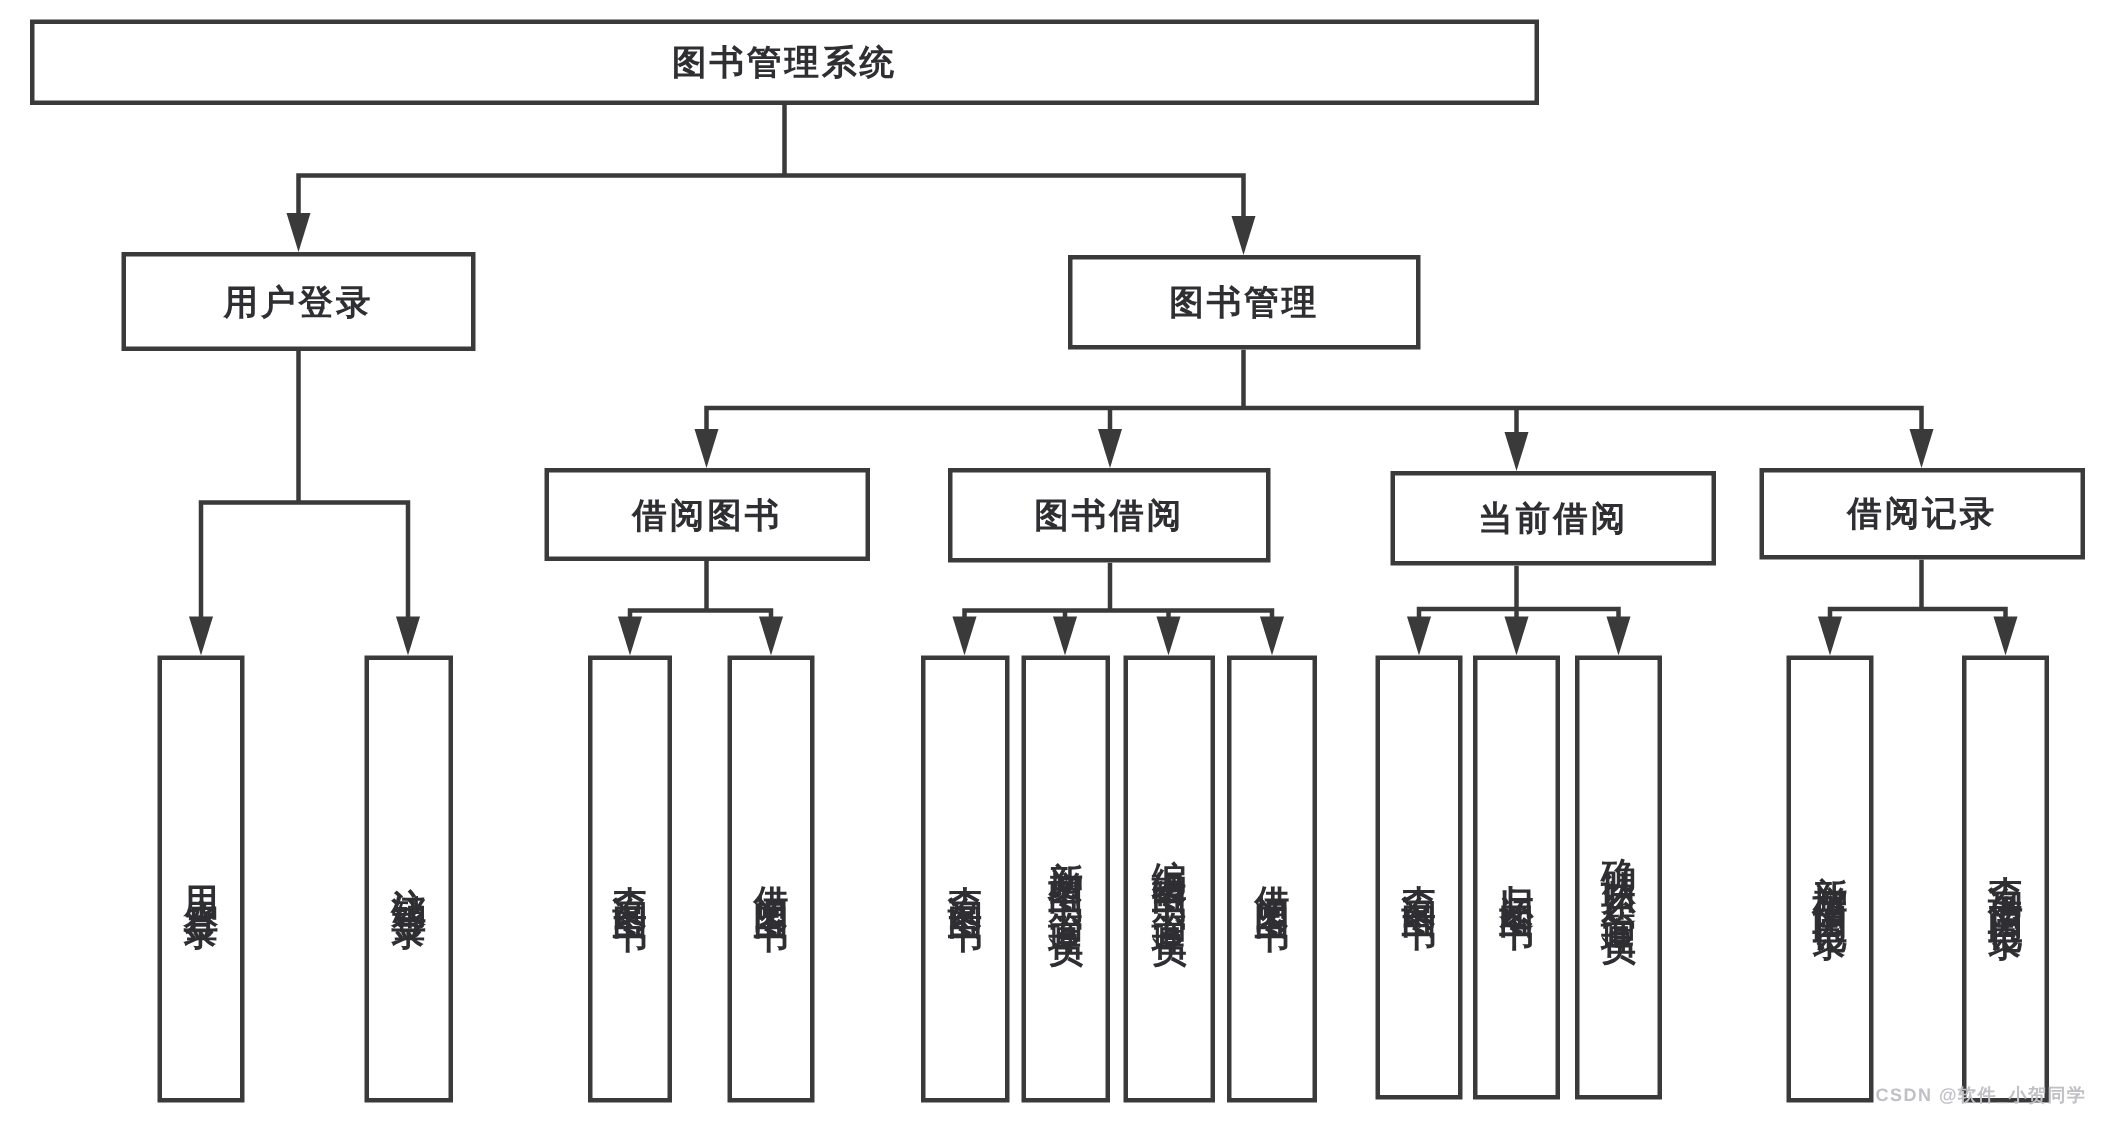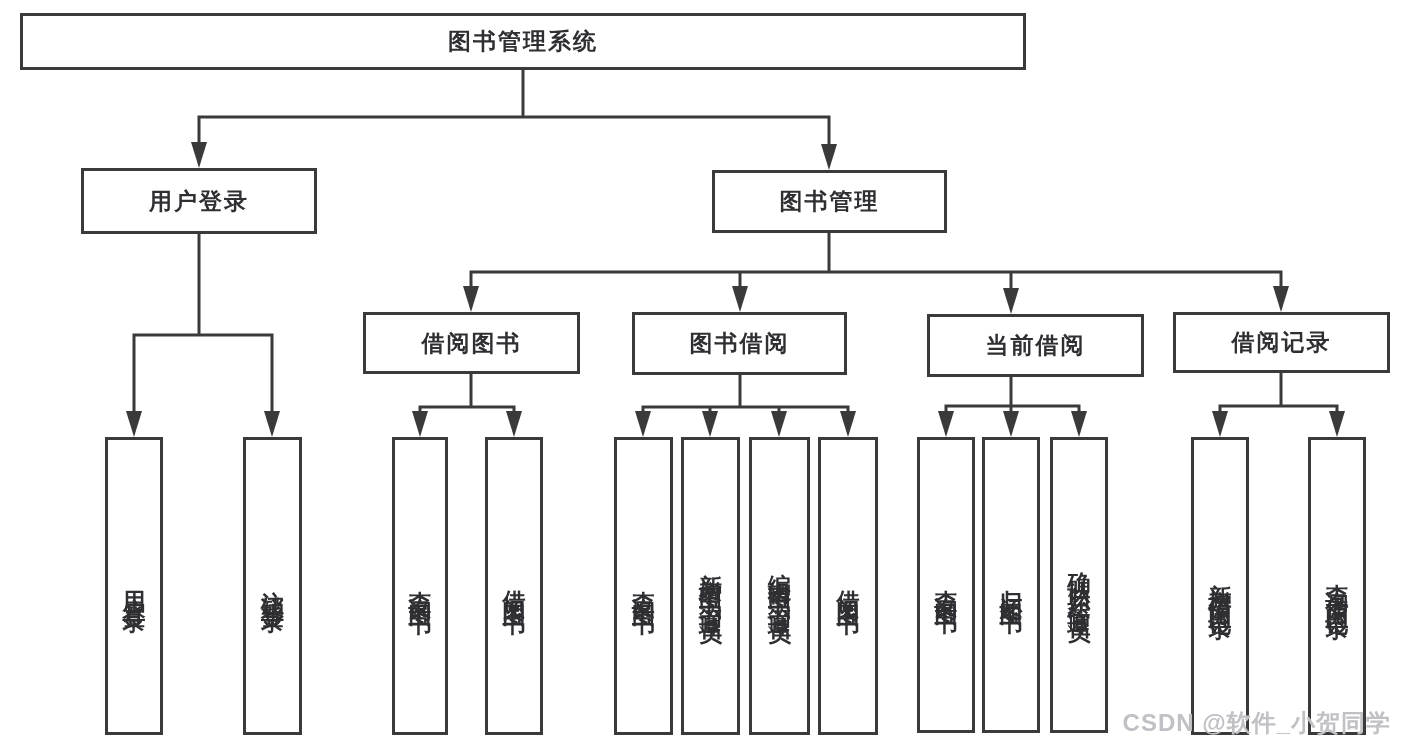--- a/index.html
+++ b/index.html
@@ -30,21 +30,21 @@
   .node.v .label{
     writing-mode:vertical-rl;
     text-orientation:mixed;
     font-size:23px;
     letter-spacing:7px;
     line-height:1;
   }
   .watermark{
     position:absolute;
     right:14px;bottom:8px;
-    font-size:24px;
+    font-size:12px;
     letter-spacing:1px;
     color:var(--wm,#c1c0c5);
     text-align:right;
   }
 </style>
 </head>
 <body>
 
 <div class="canvas">
   <svg id="edges" viewBox="0 0 1405 747">

